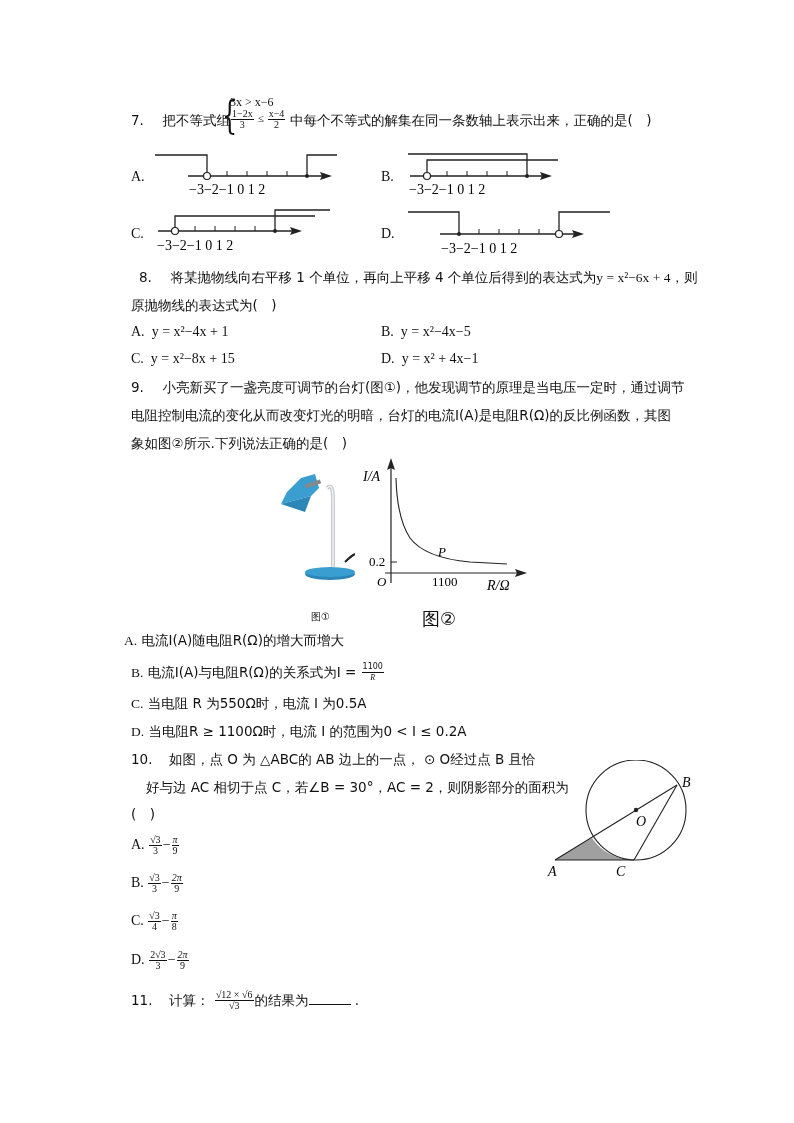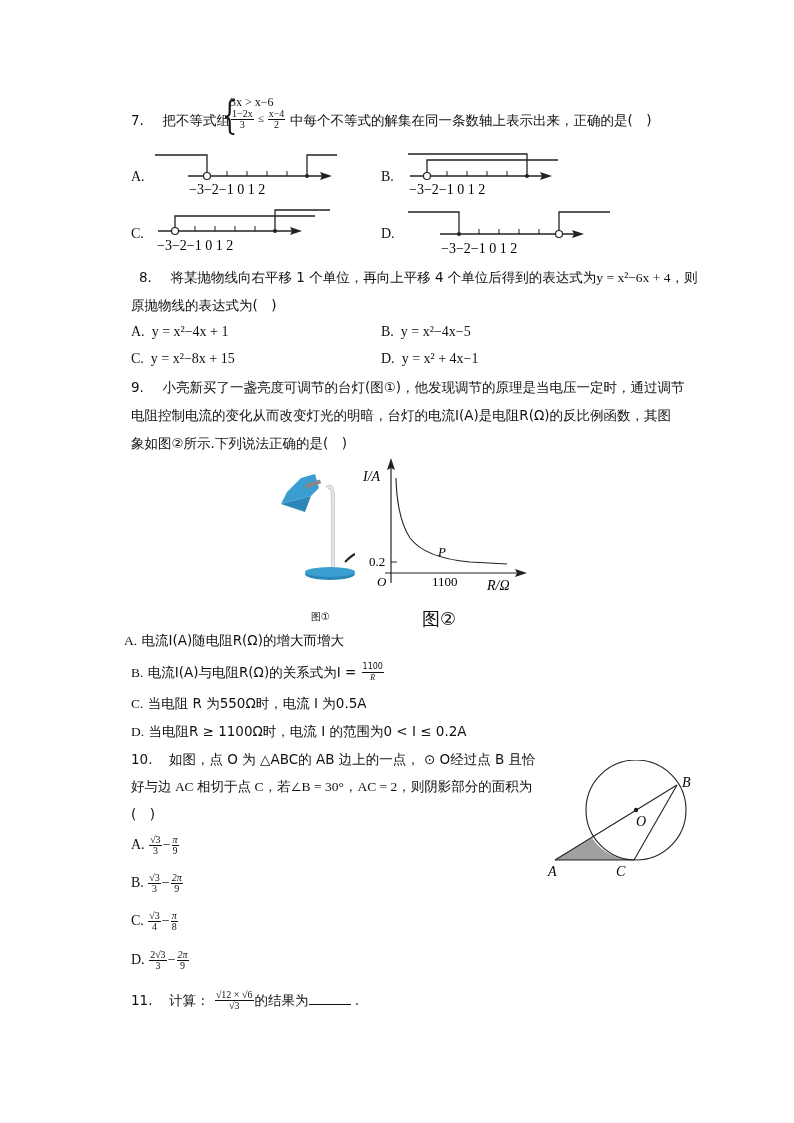--- a/index.html
+++ b/index.html
@@ -182,21 +182,21 @@
       <span class="num">D.</span>&nbsp;<span>当电阻R ≥ 1100Ω时，电流 I 的范围为0 &lt; I ≤ 0.2A</span>
     </div>
   </div>
 
   <div>
     <div class="line cjk" style="left:131px; top:750px;">
       <span>10.</span>
       <span style="display:inline-block;width:8px;"></span>
       <span>如图，点 O 为 △ABC的 AB 边上的一点， ⊙ O经过点 B 且恰</span>
     </div>
-    <div class="line cjk" style="left:131px; top:778px;font-family:Liberation Serif, serif;">好与边 AC 相切于点 C，若∠B = 30°，AC = 2，则阴影部分的面积为</div>
+    <div class="line cjk" style="left:146px; top:778px;">好与边 AC 相切于点 C，若∠B = 30°，AC = 2，则阴影部分的面积为</div>
     <div class="line cjk" style="left:131px; top:805px;">(　)</div>
 
     <svg style="position:absolute; left:540px; top:760px;" width="170" height="125">
       <path d="M15,100 L52,78 A50,50 0 0 0 92,100 Z" fill="#a0a0a0"></path>
       <circle cx="96" cy="50" r="50" fill="none" stroke="#222" stroke-width="1.1"></circle>
       <line x1="15" y1="100" x2="137" y2="25" stroke="#222" stroke-width="1.1"></line>
       <line x1="15" y1="100" x2="94" y2="100" stroke="#222" stroke-width="1.1"></line>
       <line x1="94" y1="100" x2="137" y2="25" stroke="#222" stroke-width="1.1"></line>
       <circle cx="96" cy="50" r="2.2" fill="#222"></circle>
       <text x="142" y="27" font-size="14" font-style="italic">B</text>

